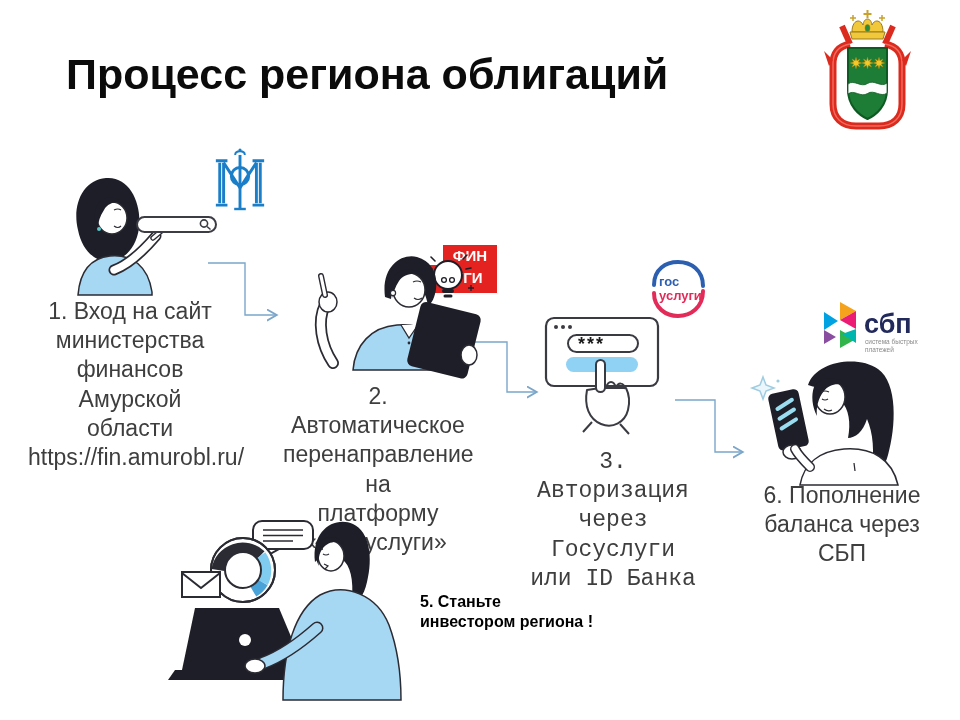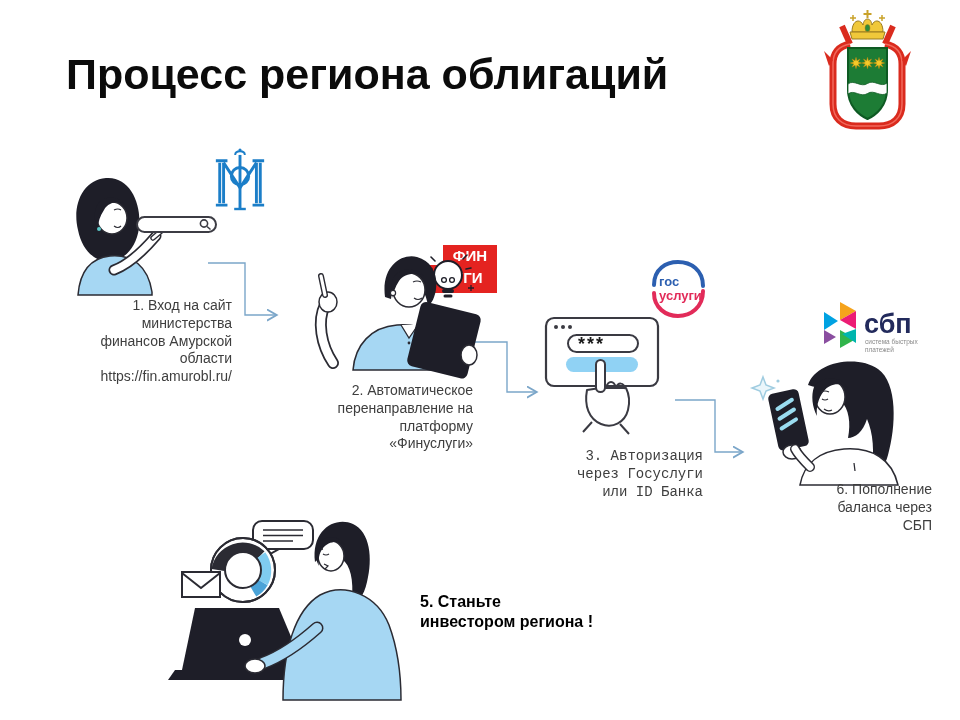--- a/index.html
+++ b/index.html
@@ -1,21 +1,21 @@
 <!DOCTYPE html>
 <html><head>
 <meta charset="utf-8">
 <style>
   html,body{margin:0;padding:0;}
   body{width:960px;height:720px;position:relative;background:#ffffff;overflow:hidden;
        font-family:"Liberation Sans",sans-serif;}
   .abs{position:absolute;}
   .title{left:66px;top:50px;font-size:43px;font-weight:900;color:#0b0b0b;letter-spacing:0px;
          font-family:"Liberation Sans",sans-serif;white-space:nowrap;}
-  .caption{font-size:14px;line-height:1.27;color:#3e3e3e;text-align:right;white-space:pre-line;}
+  .caption{font-size:23px;line-height:1.27;color:#3e3e3e;text-align:center;white-space:pre-line;}
   .caption5{font-size:16px;line-height:1.25;color:#000;font-weight:bold;text-align:left;white-space:pre-line;}
   svg{display:block;overflow:visible;}
   .conn{position:absolute;left:0;top:0;pointer-events:none;}
 </style>
 </head>
 <body>
 
 <div class="abs title">Процесс региона облигаций</div>
 
 <div class="abs" style="left:820px;top:6px;">

